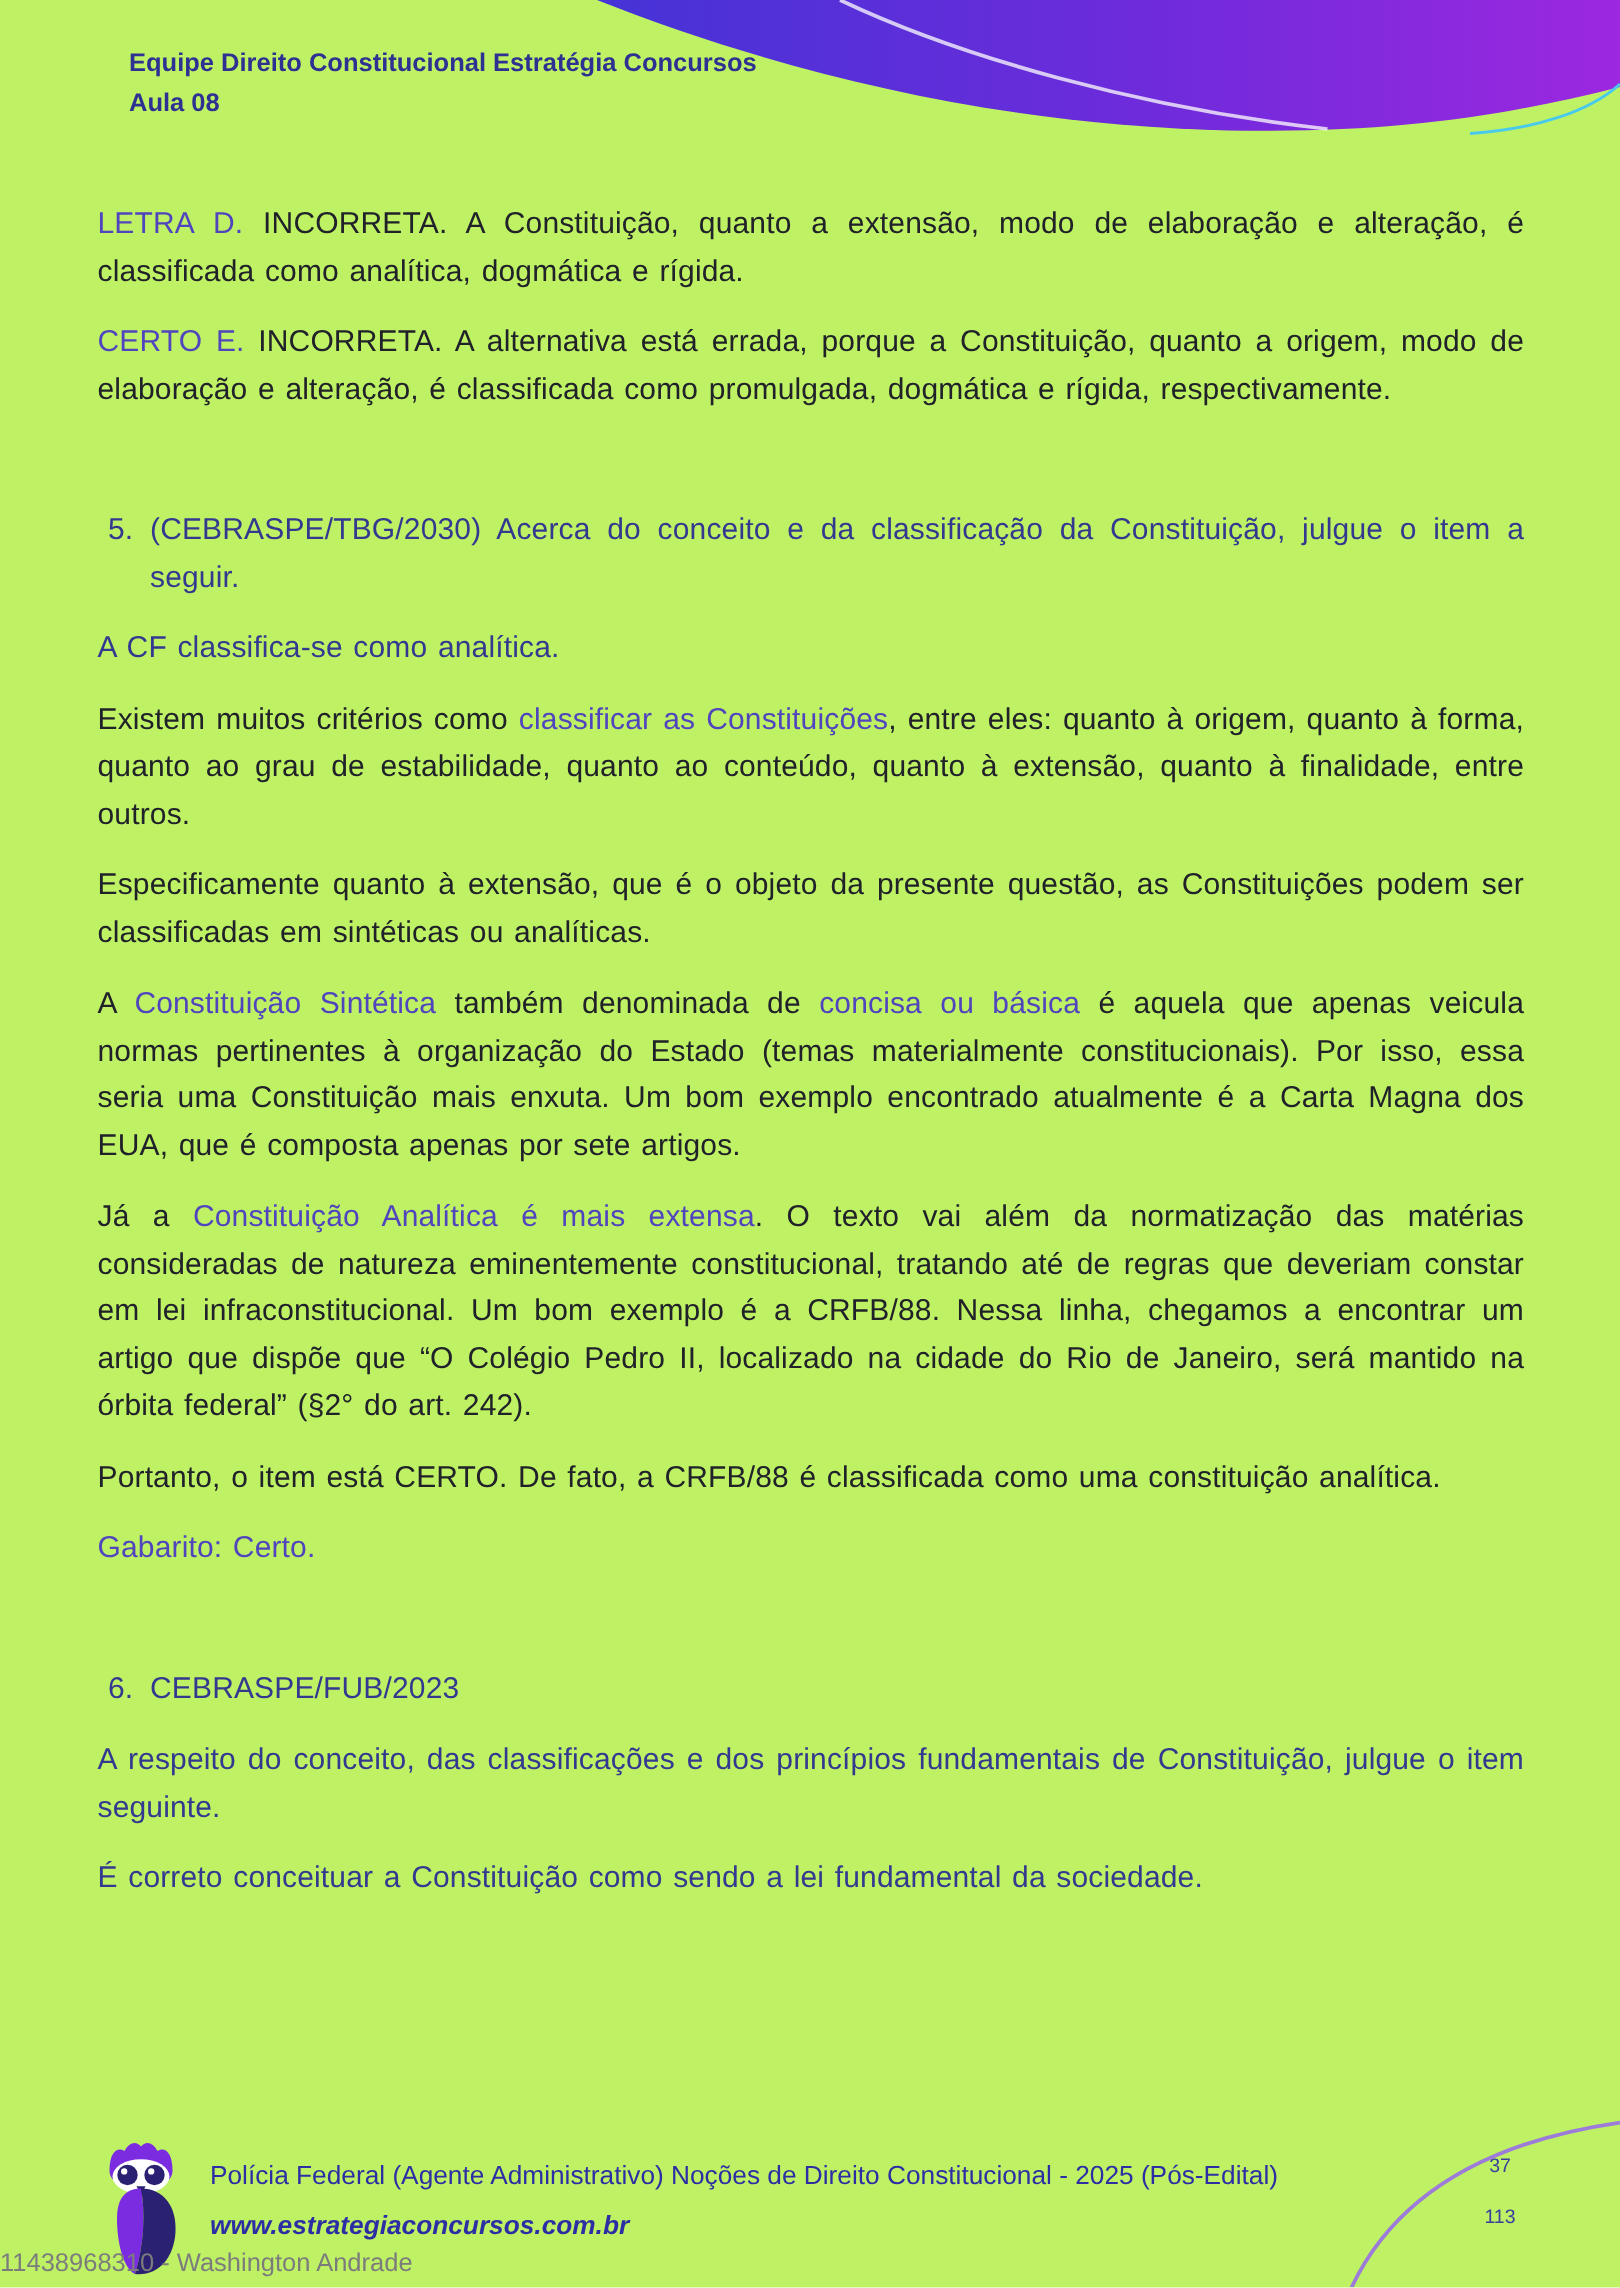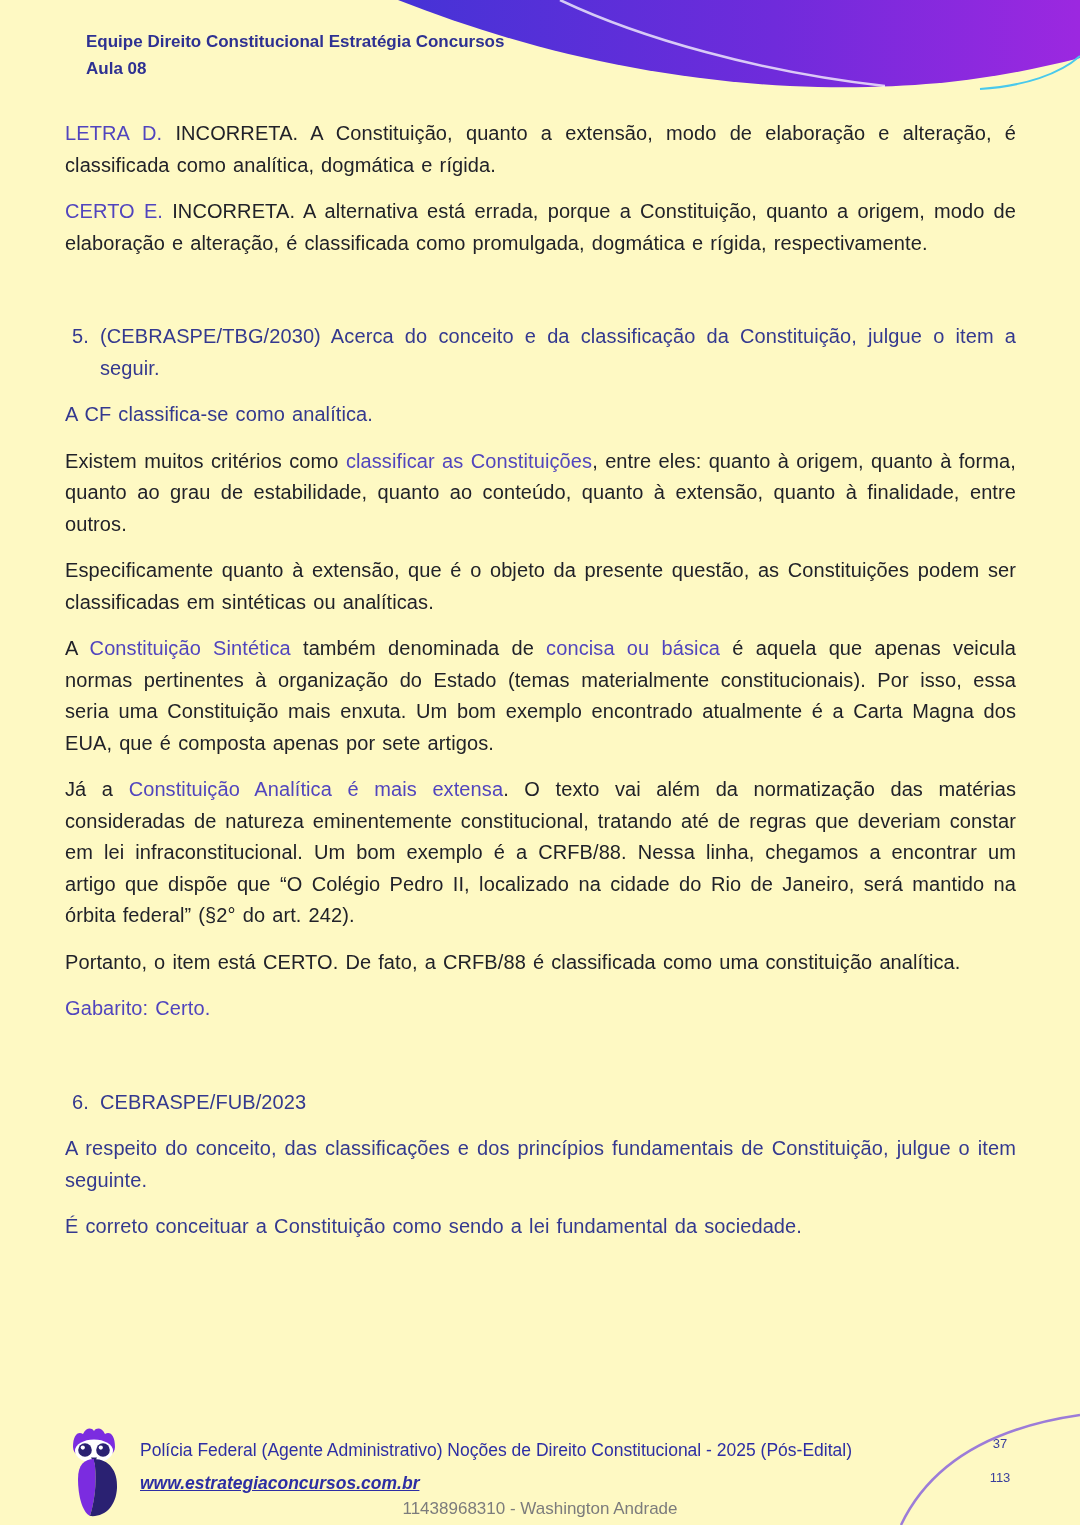--- a/index.html
+++ b/index.html
@@ -1,53 +1,53 @@
 <!DOCTYPE html>
 <html><head>
 <meta charset="utf-8">
 <style>
   * { margin:0; padding:0; box-sizing:border-box; }
   html,body { background:#ffffff; }
   .page {
     position:relative;
     width:1080px; height:1525px;
-    background:#fef9c3;
+    background:#bef264;
     overflow:hidden;
     font-family:"Liberation Sans", sans-serif;
   }
   
   .wave { position:absolute; top:0; left:0; }
   .hdr { position:absolute; left:86px; top:28px; }
   .hdr-line { font-size:17px; font-weight:bold; color:#2E3192; line-height:27px; }
   
   .content {
     position:absolute; left:65px; top:118px; width:951px;
     font-size:20px; line-height:31.5px;
     letter-spacing:0.1px; word-spacing:1.4px;
     text-align:justify;
   }
-  .content p { margin:0 0 15px 0; }
+  .content p { margin:16px 0 15px 0; }
   .dark   { color:#212229; }
   .accent { color:#5145BE; }
   .navy   { color:#34398F; }
   .q-row { display:flex; margin:0 0 15px 0; color:#34398F; text-align:justify; }
   .q-row .q-num  { flex:0 0 35px; padding-left:7px; }
   .q-row .q-text { flex:1; }
   .section-gap { margin-top:62px !important; }
   
   .owl { position:absolute; left:66px; top:1427px; }
   .foot-course { position:absolute; left:140px; top:1440px; width:760px;
                  font-size:17.5px; font-weight:normal; color:#2D2EA4; }
   .foot-site   { position:absolute; left:140px; top:1473px;
-                 font-size:17.5px; font-weight:bold; font-style:italic; color:#2D2EA4;text-decoration:underline; }
+                 font-size:17.5px; font-weight:bold; font-style:italic; color:#2D2EA4; }
   .page-num    { position:absolute; left:960px; width:80px; text-align:center;
                  font-size:13px; color:#3A3F9C; }
   .page-num.cur { top:1436px; }
   .page-num.tot { top:1470px; }
-  .watermark { position:absolute; left:0; top:1499px; width:1080px; text-align:center;
+  .watermark { position:absolute; left:0; top:1499px; width:1080px; 
                font-size:17px; color:#7C7C7C; }
   .corner-arc { position:absolute; left:895px; top:1402px; }
 </style>
 </head>
 <body>
 
 <div class="page">
 
   <svg class="wave" width="1080" height="96" viewBox="0 0 1080 96">
     <defs>

